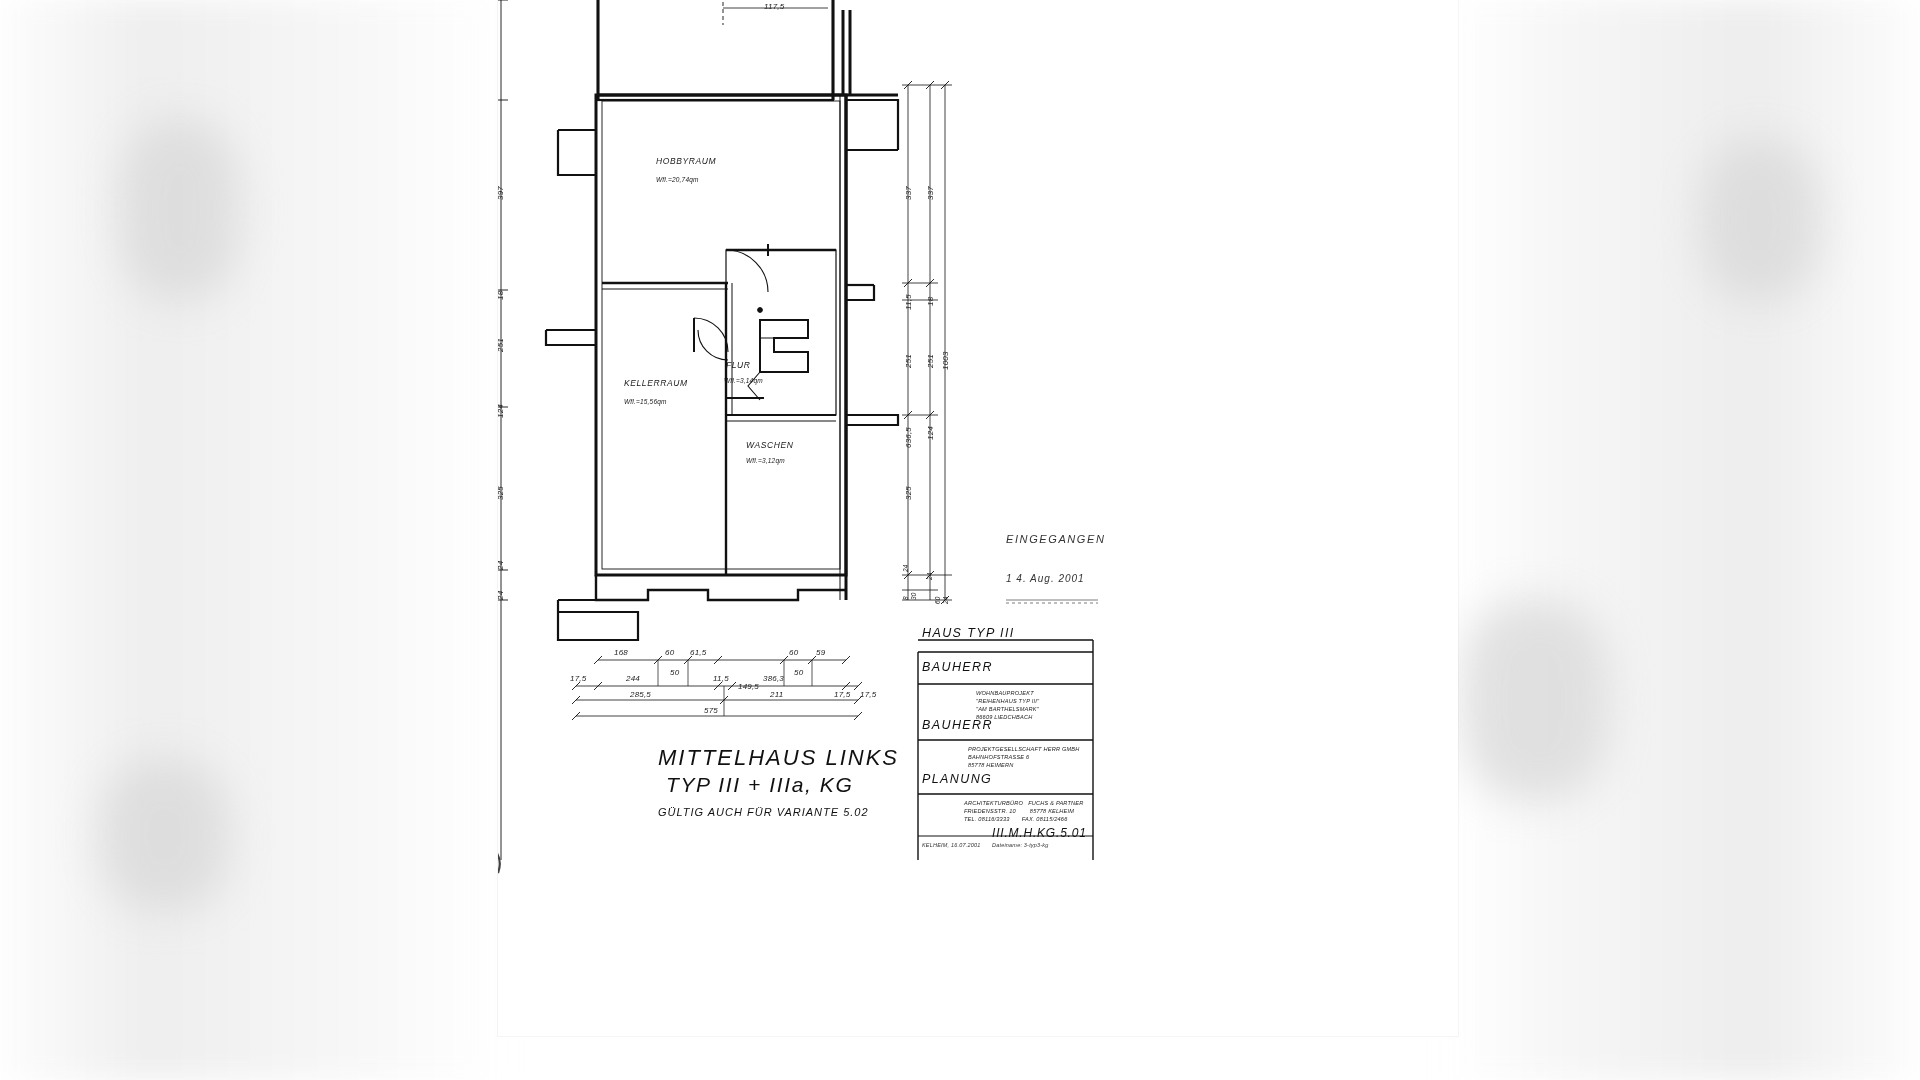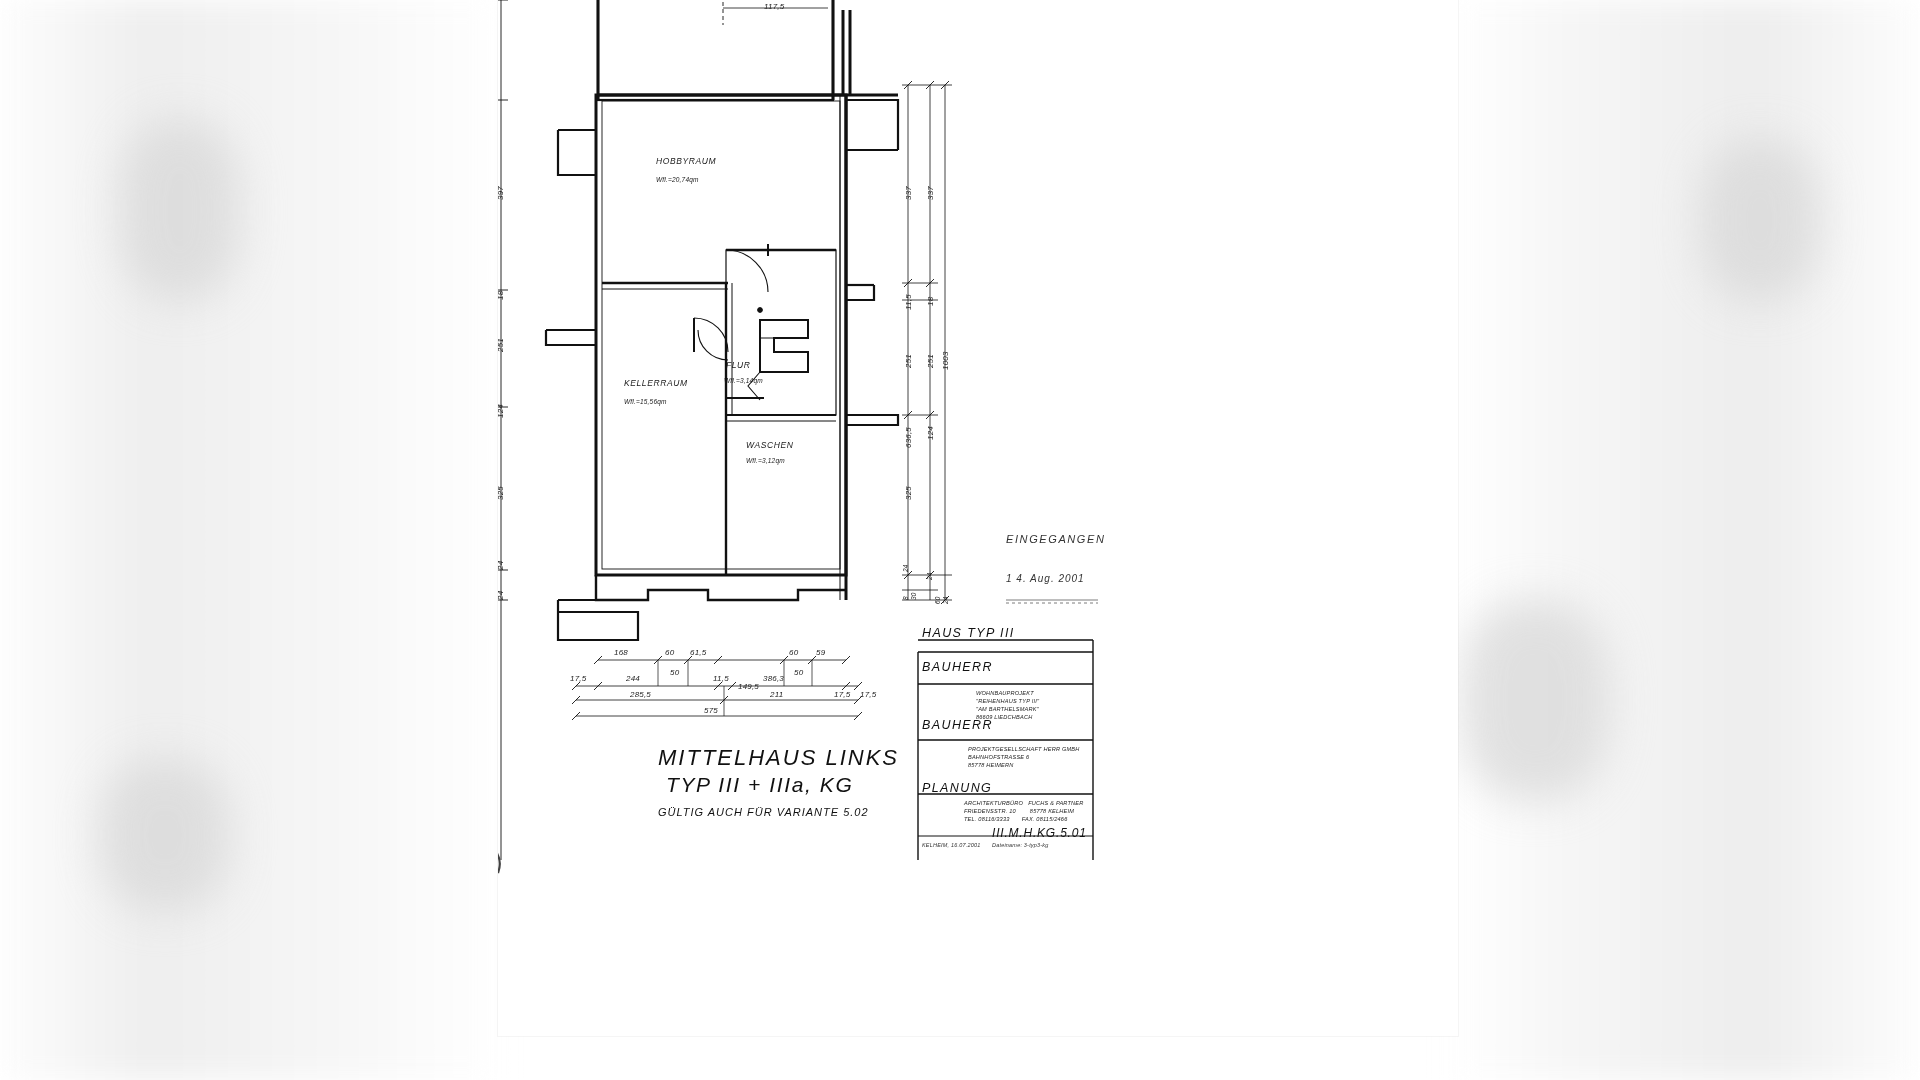--- a/index.html
+++ b/index.html
@@ -358,21 +358,21 @@
     <div class="txt block-small" style="left:478px;top:690px;">WOHNBAUPROJEKT</div>
     <div class="txt block-small" style="left:478px;top:698px;">"REIHENHAUS TYP III"</div>
     <div class="txt block-small" style="left:478px;top:706px;">"AM BARTHELSMARK"</div>
     <div class="txt block-small" style="left:478px;top:714px;">86609 LIEDCHBACH</div>
 
     <div class="txt block-label" style="left:424px;top:718px;">BAUHERR</div>
     <div class="txt block-small" style="left:470px;top:746px;">PROJEKTGESELLSCHAFT HERR GMBH</div>
     <div class="txt block-small" style="left:470px;top:754px;">BAHNHOFSTRASSE 6</div>
     <div class="txt block-small" style="left:470px;top:762px;">85778 HEIMERN</div>
 
-    <div class="txt block-label" style="left:424px;top:772px;margin-top:9px;">PLANUNG</div>
+    <div class="txt block-label" style="left:424px;top:772px;">PLANUNG</div>
     <div class="txt block-small" style="left:466px;top:800px;">ARCHITEKTURBÜRO   FUCHS &amp; PARTNER</div>
     <div class="txt block-small" style="left:466px;top:808px;">FRIEDENSSTR. 10        85778 KELHEIM</div>
     <div class="txt block-small" style="left:466px;top:816px;">TEL. 08116/3333       FAX. 08115/2466</div>
 
     <div class="txt code-big" style="left:494px;top:826px;">III.M.H.KG.5.01</div>
     <div class="txt code-small" style="left:494px;top:842px;">Dateiname: 3-typ3-kg</div>
     <div class="txt foot-small" style="left:424px;top:842px;">KELHEIM, 16.07.2001</div>
 
     <div class="txt title-main" style="left:160px;top:745px;">MITTELHAUS LINKS</div>
     <div class="txt title-sub" style="left:168px;top:773px;text-align:center;">TYP III + IIIa, KG</div>

